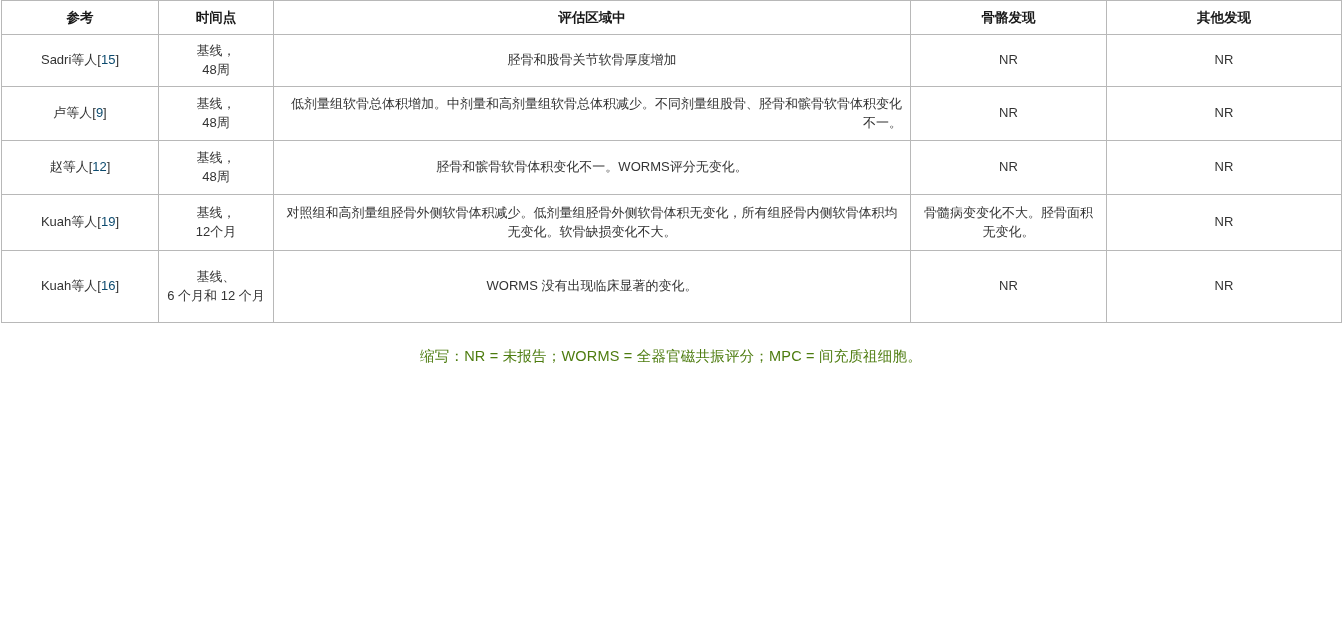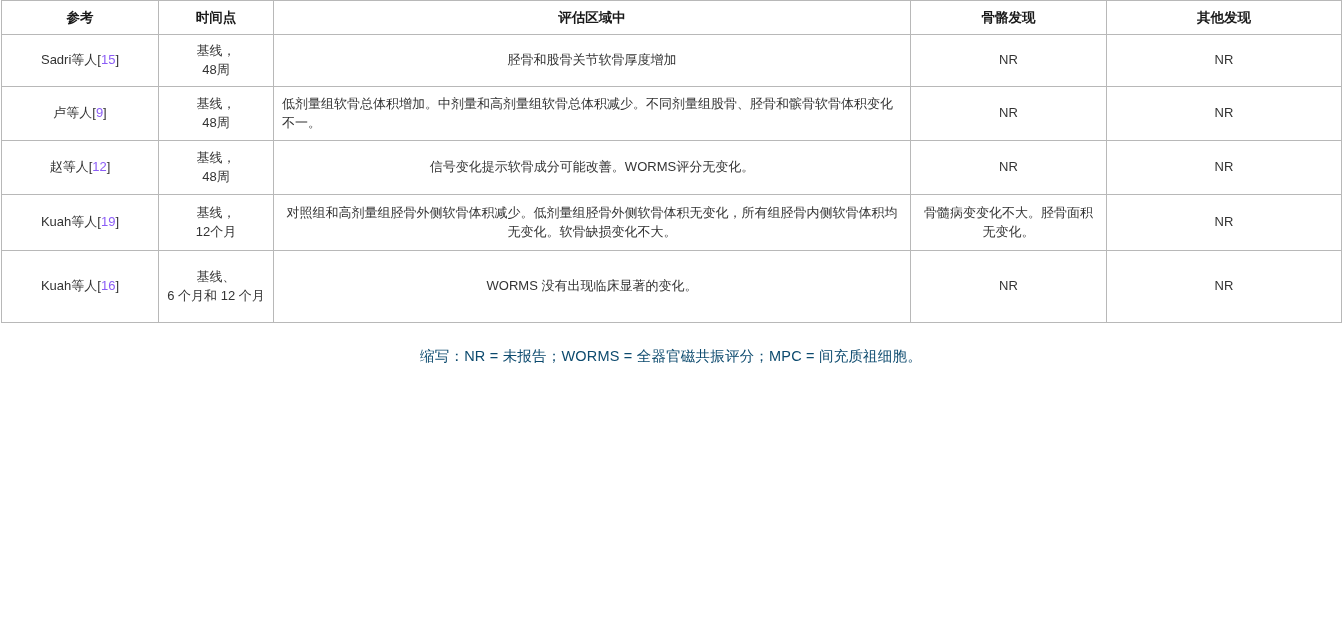--- a/index.html
+++ b/index.html
@@ -46,31 +46,31 @@
     color: #333333;
   }
   td.ref, td.time {
     font-size: 13px;
     color: #333333;
   }
   td.cartilage {
     text-align: center;
   }
   .ref-num {
-    color: #8b5cf6;
+    color: #0c4a6e;
   }
   col.c-ref    { width: 157px; }
   col.c-time   { width: 115px; }
   col.c-cart   { width: 637px; }
   col.c-bone   { width: 196px; }
   col.c-other  { width: 235px; }
   .abbrev {
     text-align: center;
     font-size: 14.5px;
-    color: #0c4a6e;
+    color: #4d7c0f;
     margin-top: 24px;
     letter-spacing: 0.2px;
   }
 </style>
 </head>
 <body>
 
 <div class="page">
 
   <table class="findings">
@@ -96,29 +96,29 @@
         <td class="time" style="white-space:pre-line">基线，
 48周</td>
         <td class="cartilage">胫骨和股骨关节软骨厚度增加</td>
         <td>NR</td>
         <td>NR</td>
       </tr>
       <tr style="height:54px">
         <td class="ref"><span>卢等人[</span><span class="ref-num">9</span><span>]</span></td>
         <td class="time" style="white-space:pre-line">基线，
 48周</td>
-        <td class="cartilage" style="text-align:left">低剂量组软骨总体积增加。中剂量和高剂量组软骨总体积减少。不同剂量组股骨、胫骨和髌骨软骨体积变化不一。</td>
+        <td class="cartilage" style="text-align:right">低剂量组软骨总体积增加。中剂量和高剂量组软骨总体积减少。不同剂量组股骨、胫骨和髌骨软骨体积变化不一。</td>
         <td>NR</td>
         <td>NR</td>
       </tr>
       <tr style="height:54px">
         <td class="ref"><span>赵等人[</span><span class="ref-num">12</span><span>]</span></td>
         <td class="time" style="white-space:pre-line">基线，
 48周</td>
-        <td class="cartilage">信号变化提示软骨成分可能改善。WORMS评分无变化。</td>
+        <td class="cartilage">胫骨和髌骨软骨体积变化不一。WORMS评分无变化。</td>
         <td>NR</td>
         <td>NR</td>
       </tr>
       <tr style="height:56px">
         <td class="ref"><span>Kuah等人[</span><span class="ref-num">19</span><span>]</span></td>
         <td class="time" style="white-space:pre-line">基线，
 12个月</td>
         <td class="cartilage" style="text-align:center">对照组和高剂量组胫骨外侧软骨体积减少。低剂量组胫骨外侧软骨体积无变化，所有组胫骨内侧软骨体积均无变化。软骨缺损变化不大。</td>
         <td>骨髓病变变化不大。胫骨面积无变化。</td>
         <td>NR</td>

